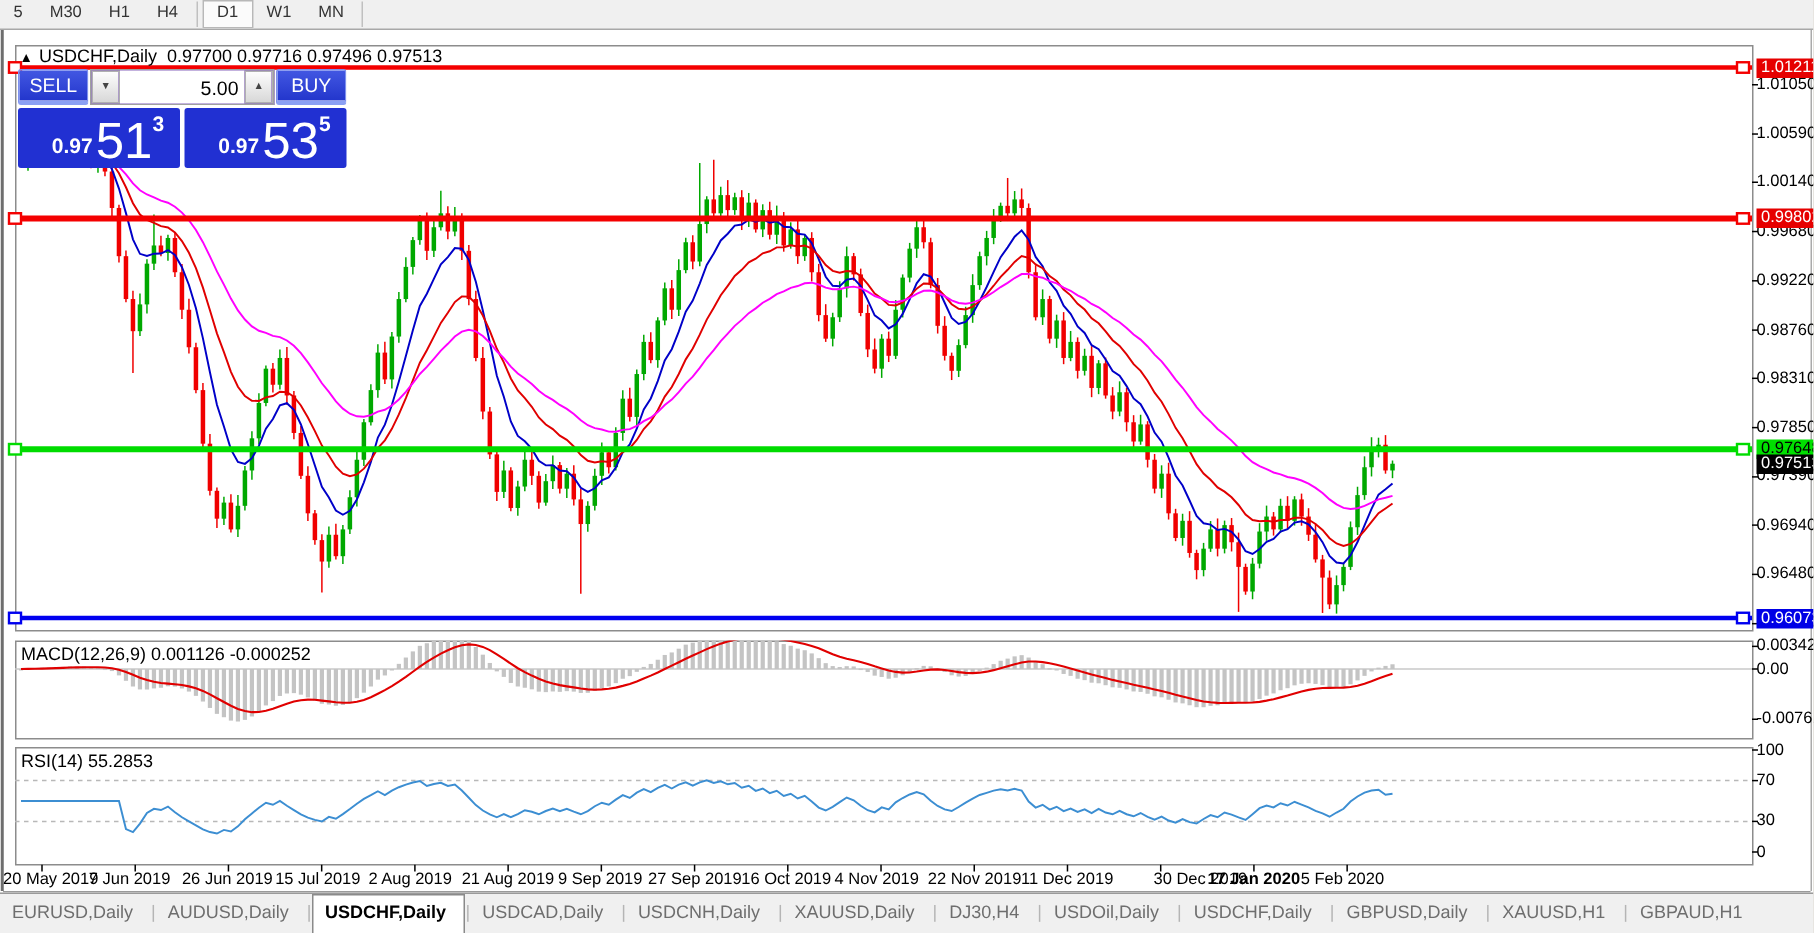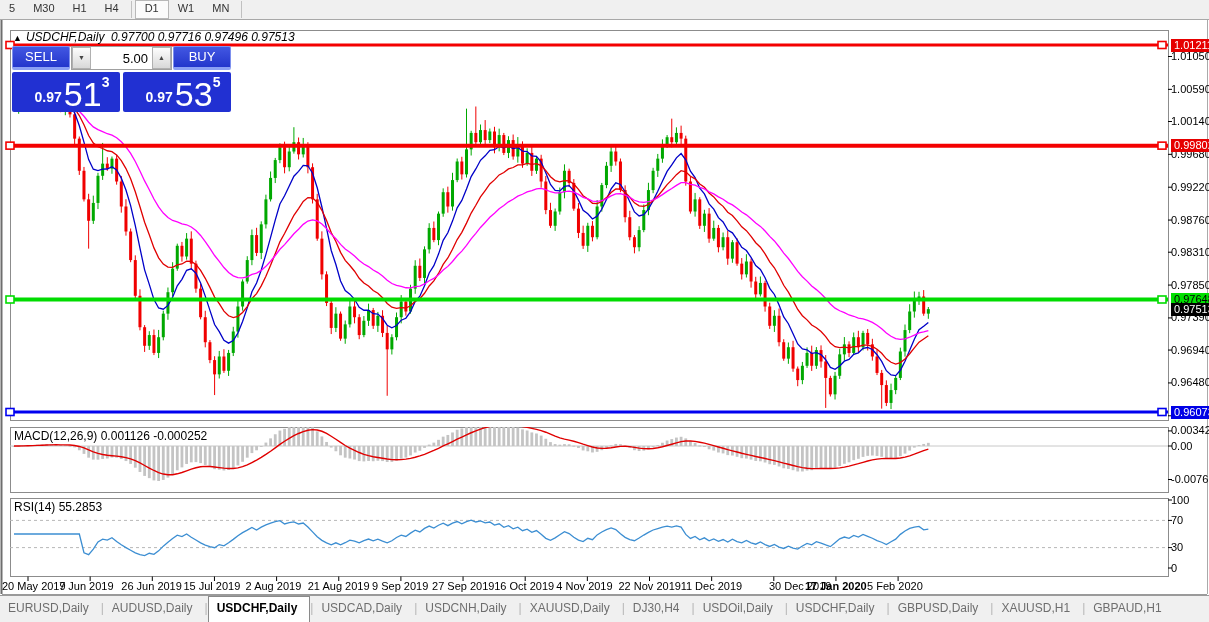--- a/index.html
+++ b/index.html
@@ -9,26 +9,26 @@
   
   #toolbar{position:absolute;left:0;top:0;width:1209px;height:19px;
            background:#f0f0f0;border-bottom:1px solid #a8a8a8;
            display:flex;align-items:stretch;z-index:30;}
   .tb-btn{font-size:11px;color:#333;padding:2px 9px 0 9px;cursor:default;}
   .tb-btn.active{background:#fbfbfb;border:1px solid #b8b8b8;padding-top:1px;}
   .tb-sep{width:1px;background:#c0c0c0;margin:1px 3px;}
   
   #chart-svg{position:absolute;left:0;top:0;z-index:1;}
   
-  #chart-title{position:absolute;left:13px;top:30px;z-index:10;font-size:12px;color:#000;white-space:nowrap;font-style:italic;}
+  #chart-title{position:absolute;left:13px;top:30px;z-index:10;font-size:12px;color:#000;white-space:nowrap;}
   #chart-title .mk{font-size:9px;margin-right:4px;}
   
   #trade-panel{position:absolute;left:12px;top:46px;width:219px;z-index:20;}
   #tp-row1{display:flex;height:24px;}
-  .tp-btn{width:58px;background:linear-gradient(#4257e2,#2336cc);color:#fff;
+  .tp-btn{width:47px;background:linear-gradient(#4257e2,#2336cc);color:#fff;
           font-size:13px;text-align:center;line-height:20px;border:1px solid #7d90ee;
           border-bottom:3px solid #8ba0f4;border-radius:2px;box-sizing:border-box;cursor:pointer;}
   #tp-spin{flex:1;display:flex;border:1px solid #a0a0a0;background:#6d28d9;box-sizing:border-box;margin:0 1px;}
   .spin-btn{width:17px;background:linear-gradient(#fdfdfd,#d8d8d8);border:1px solid #b0b0b0;
             font-size:7px;color:#444;text-align:center;line-height:20px;cursor:pointer;}
   #tp-vol{flex:1;border:0;font-size:13px;text-align:right;padding-right:4px;width:40px;
           font-family:"Liberation Sans",sans-serif;outline:none;}
   #tp-row2{display:flex;margin-top:2px;height:40px;gap:3px;}
   .tp-quote{flex:1;background:#2130d2;border-radius:2px;color:#fff;display:flex;
             align-items:flex-end;justify-content:center;padding-bottom:3px;cursor:pointer;}

